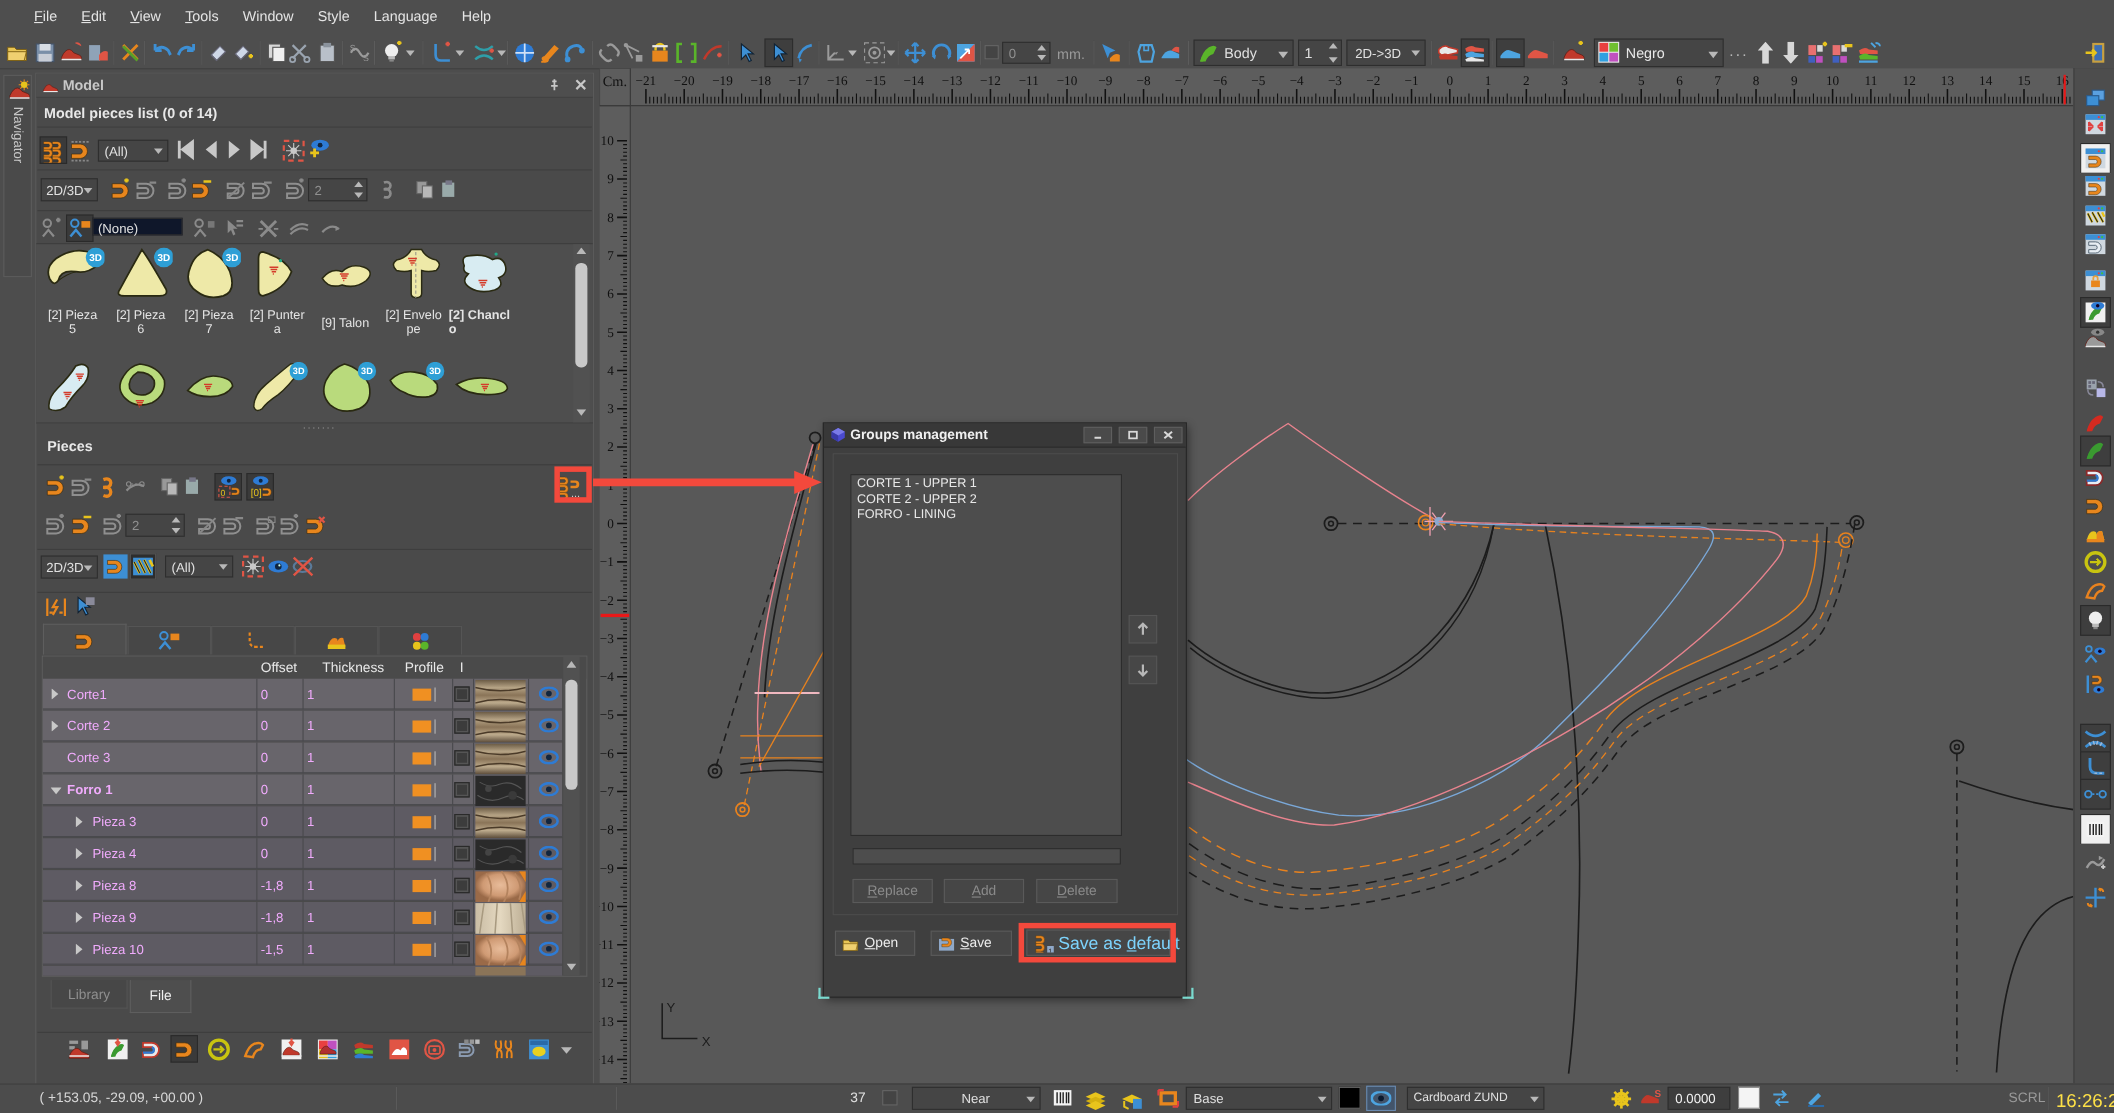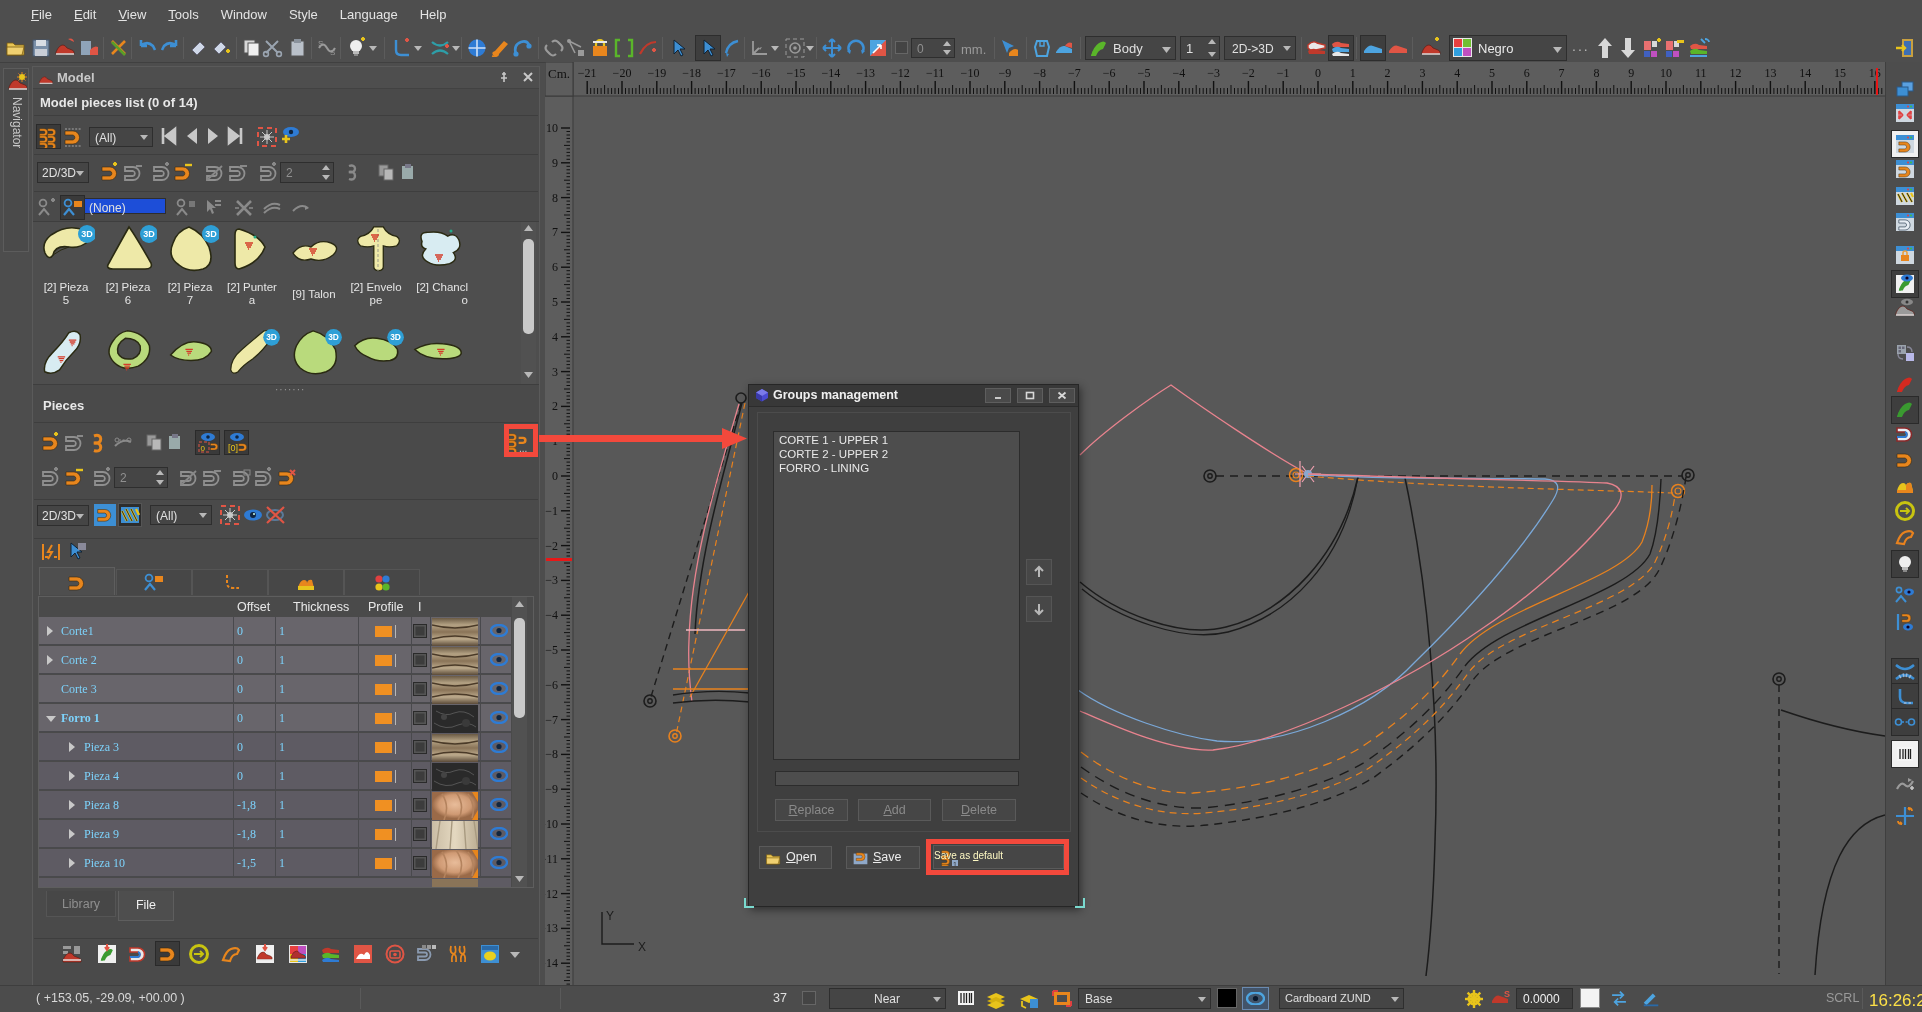--- a/index.html
+++ b/index.html
@@ -15,21 +15,21 @@
 .dd .ar{position:absolute;right:4px;top:50%;margin-top:-2px;width:0;height:0;
  border-left:4px solid transparent;border-right:4px solid transparent;border-top:5px solid #b8b8b8;}
 .btn{position:absolute;background:#464646;border:1px solid #5a5a5a;font-size:12px;
  color:#e0e0e0;text-align:center;}
 .navtab{position:absolute;left:3px;top:68px;width:26px;height:184px;background:#4a4a4a;border:1px solid #5c5c5c;}
 .vtext{writing-mode:vertical-rl;font-size:12px;color:#c8c8c8;}
 .dlg{position:absolute;left:748px;top:384px;width:331px;height:523px;background:#3f3f3f;
  border:1px solid #262626;box-shadow:2px 3px 8px rgba(0,0,0,.45);}
 .dlgtitle{position:absolute;left:0;top:0;width:329px;height:22px;background:#383838;border-bottom:1px solid #2c2c2c;}
 .red{position:absolute;border:5px solid #f3493c;}
-.cell{position:absolute;font-size:12px;color:#7dd3fc;font-family:Liberation Serif, serif;}
+.cell{position:absolute;font-size:12px;color:#f0abfc;}
 .u{text-decoration:underline;}
 </style></head><body>
 <div class="menubar" style="padding-left:20px"><span><span class="u">F</span>ile</span><span><span class="u">E</span>dit</span><span><span class="u">V</span>iew</span><span><span class="u">T</span>ools</span><span>Window</span><span>Style</span><span>Language</span><span>Help</span></div>
 <div class="toolbar"></div>
 <svg class="abs" style="left:5px;top:37px" width="22" height="22" viewBox="0 0 22 22">
     <path d="M2 6 h6 l2 2 h9 v10 H2 Z" fill="#e8c555" stroke="#7a5c10" stroke-width="0.8"></path>
     <path d="M2 10 h17 l-2 8 H2 Z" fill="#f0d070" stroke="#7a5c10" stroke-width="0.8"></path>
   </svg>
 <svg class="abs" style="left:30px;top:37px" width="22" height="22" viewBox="0 0 22 22">
     <rect x="3" y="3" width="16" height="16" fill="#7a8fa8" stroke="#44546a"></rect>
@@ -414,21 +414,21 @@
     <circle cx="6" cy="6" r="3.4" fill="none" stroke="#8a8a8a" stroke-width="1.8"></circle>
     <path d="M2 18 l5 -6 5 6" stroke="#8a8a8a" stroke-width="2" fill="none"></path>
     <path d="M16 5 h4 M18 3 v4" stroke="#888" stroke-width="2.2" transform="translate(-2,-2)"></path>
   </svg>
 <div class="abs" style="left:60px;top:195px;width:25px;height:25px;background:#3a3a3a;border:1px solid #2a2a2a"></div>
 <svg class="abs" style="left:62px;top:197px" width="22" height="22" viewBox="0 0 22 22">
     <circle cx="6" cy="6" r="3.4" fill="none" stroke="#3d8fd4" stroke-width="1.8"></circle>
     <path d="M2 18 l5 -6 5 6" stroke="#3d8fd4" stroke-width="2.2" fill="none"></path>
     <rect x="12" y="4" width="8" height="6" fill="#e8861d"></rect>
   </svg>
-<div class="dd" style="left:84px;top:198px;width:82px;height:16px;background:#1d4ed8">
+<div class="dd" style="left:84px;top:198px;width:82px;height:16px;background:#0f172a">
     <span style="position:absolute;left:4px;top:2px;font-size:12px">(None)</span>
   </div>
 <svg class="abs" style="left:175px;top:197px" width="22" height="22" viewBox="0 0 22 22">
     <circle cx="6" cy="6" r="3.4" fill="none" stroke="#8a8a8a" stroke-width="1.8"></circle>
     <path d="M2 18 l5 -6 5 6" stroke="#8a8a8a" stroke-width="2" fill="none"></path>
     <rect x="14" y="4" width="6" height="6" fill="#777"></rect>
   </svg>
 <svg class="abs" style="left:201px;top:197px" width="22" height="22" viewBox="0 0 22 22">
     <path d="M6 3 L6 15 L9 12 L11 17 L13 16 L11 11 L15 11 Z" fill="#8a8a8a"></path>
     <rect x="14" y="3" width="6" height="2" fill="#8a8a8a"></rect>
@@ -481,21 +481,21 @@
     <path d="M10 14 Q6 4 16 4 Q30 2 38 8 Q46 4 50 12 Q54 22 44 26 Q50 34 40 38 Q26 42 16 36 Q6 30 14 22 Q8 20 10 14z" fill="#d8ecf2" stroke="#2a2a12" stroke-width="1.6" transform="scale(0.92) translate(2,4)"></path>
     <path transform="translate(24,30) scale(1.00)" d="M0 0 h8 M1 2 h6 M2 4 h4 M3 6 h1" stroke="#d43b2a" stroke-width="1.4"></path>
     <circle cx="40" cy="6" r="1.5" fill="#2a8"></circle>
   </svg>
 <div class="abs" style="left:36px;top:281px;width:60px;text-align:center;font-size:11.5px;color:#e4e4e4;line-height:13px;">[2] Pieza<br>5</div>
 <div class="abs" style="left:98px;top:281px;width:60px;text-align:center;font-size:11.5px;color:#e4e4e4;line-height:13px;">[2] Pieza<br>6</div>
 <div class="abs" style="left:160px;top:281px;width:60px;text-align:center;font-size:11.5px;color:#e4e4e4;line-height:13px;">[2] Pieza<br>7</div>
 <div class="abs" style="left:222px;top:281px;width:60px;text-align:center;font-size:11.5px;color:#e4e4e4;line-height:13px;">[2] Punter<br>a</div>
 <div class="abs" style="left:284px;top:281px;width:60px;text-align:center;font-size:11.5px;color:#e4e4e4;line-height:13px;padding-top:7px;">[9] Talon</div>
 <div class="abs" style="left:346px;top:281px;width:60px;text-align:center;font-size:11.5px;color:#e4e4e4;line-height:13px;">[2] Envelo<br>pe</div>
-<div class="abs" style="left:408px;top:281px;width:60px;text-align:right;font-size:11.5px;color:#e4e4e4;line-height:13px;">[2] Chancl<br>o</div>
+<div class="abs" style="left:408px;top:281px;width:60px;text-align:left;font-size:11.5px;color:#e4e4e4;line-height:13px;font-weight:bold;">[2] Chancl<br>o</div>
 <svg class="abs" style="left:39px;top:329px" width="56" height="52" viewBox="0 0 56 56">
     <path d="M4 46 Q2 36 12 26 Q24 14 30 4 Q38 0 42 6 Q44 16 36 24 Q26 34 20 44 Q12 50 4 46z" fill="#d8ecf2" stroke="#2a2a12" stroke-width="1.6"></path>
     <path transform="translate(18,30) scale(1.00)" d="M0 0 h8 M1 2 h6 M2 4 h4 M3 6 h1" stroke="#d43b2a" stroke-width="1.4"></path>
     <path transform="translate(30,12) scale(1.00)" d="M0 0 h8 M1 2 h6 M2 4 h4 M3 6 h1" stroke="#d43b2a" stroke-width="1.4"></path>
   </svg>
 <svg class="abs" style="left:101px;top:329px" width="56" height="52" viewBox="0 0 56 56">
     <path d="M26 2 Q44 4 50 18 Q52 32 38 40 Q22 46 12 36 Q2 26 10 14 Q16 4 26 2z M24 10 Q14 16 16 26 Q20 34 32 32 Q42 28 40 18 Q36 10 24 10z" fill="#b9da7c" stroke="#2a2a12" stroke-width="1.6" fill-rule="evenodd"></path>
     <path transform="translate(22,38) scale(1.00)" d="M0 0 h8 M1 2 h6 M2 4 h4 M3 6 h1" stroke="#d43b2a" stroke-width="1.4"></path>
   </svg>
 <svg class="abs" style="left:163px;top:329px" width="56" height="52" viewBox="0 0 56 56">
@@ -2083,19 +2083,19 @@
   </svg>
 <span class="abs" style="left:873px;top:850px;font-size:12.5px;color:#ececec"><span class="u">S</span>ave</span>
 <div class="btn" style="left:933px;top:845px;width:131px;height:24px"></div>
 <svg class="abs" style="left:940px;top:848px" width="18" height="18" viewBox="0 0 18 18">
     <path transform="translate(0,0) scale(0.55)" d="M3 5 H11 A6.5 6.5 0 0 1 11 18 H3 V14 H11 A2.6 2.6 0 0 0 11 9 H3 Z" fill="#e8861d" stroke="#3a2a10" stroke-width="0.6"></path>
     <path transform="translate(0,7) scale(0.55)" d="M3 5 H11 A6.5 6.5 0 0 1 11 18 H3 V14 H11 A2.6 2.6 0 0 0 11 9 H3 Z" fill="#e8861d" stroke="#3a2a10" stroke-width="0.6"></path>
     <path transform="translate(0,14) scale(0.55)" d="M3 5 H11 A6.5 6.5 0 0 1 11 18 H3 V14 H11 A2.6 2.6 0 0 0 11 9 H3 Z" fill="#e8861d" stroke="#3a2a10" stroke-width="0.6"></path>
     <rect x="12" y="12" width="8" height="8" fill="#8fa8c8"></rect>
     <text x="13" y="19" font-size="7" fill="#333">1</text>
   </svg>
-<span class="abs" style="left:934px;top:850px;font-size:10px;color:#fef9c3">Save as <span class="u">d</span>efault</span>
+<span class="abs" style="left:962px;top:850px;font-size:16px;color:#7dd3fc">Save as <span class="u">d</span>efault</span>
 <div class="abs" style="left:744px;top:898px;width:10px;height:10px;border-left:2px solid #7adacf;border-bottom:2px solid #7adacf"></div>
 <div class="abs" style="left:1075px;top:898px;width:10px;height:10px;border-right:2px solid #7adacf;border-bottom:2px solid #7adacf"></div>
 <div class="red" style="left:504px;top:424px;width:34px;height:33px"></div>
 <svg class="abs" style="left:539px;top:426px" width="209" height="25" viewBox="0 0 209 25">
     <path d="M0 9 H183 V2 L208 12.5 L183 23 V16 H0z" fill="#f3493c"></path>
   </svg>
 <div class="red" style="left:926px;top:839px;width:143px;height:36px"></div>
 </body></html>

